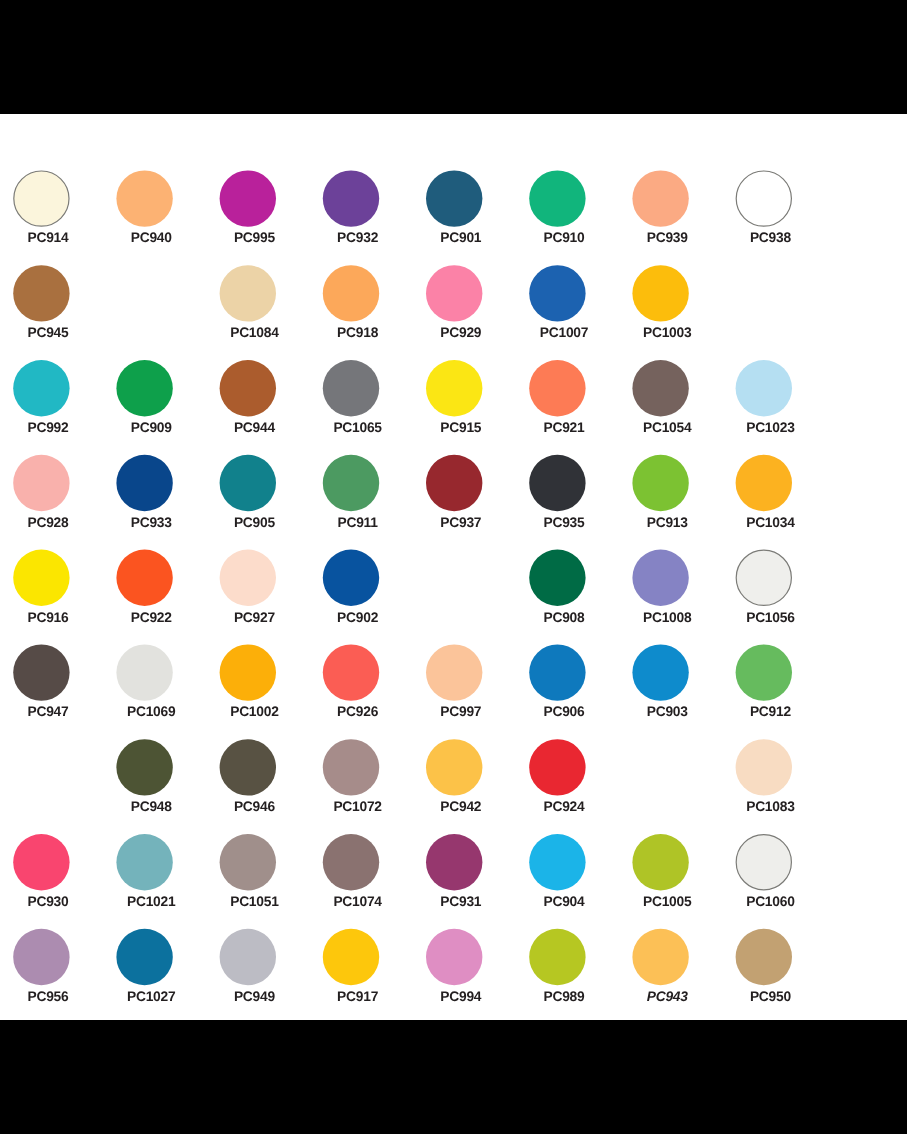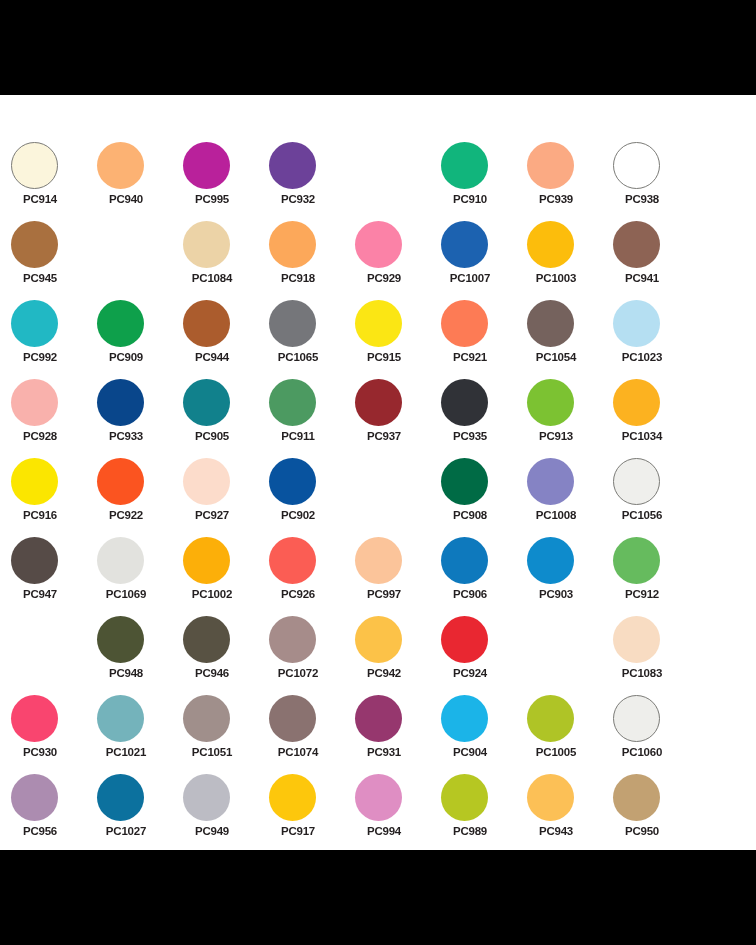--- a/index.html
+++ b/index.html
@@ -225,20 +225,24 @@
           <div class="swatch-label">PC1072</div>
         </div>
         <div class="swatch-cell" style="grid-area: 8 / 4;">
           <div class="swatch-dot" style="background: rgb(138, 114, 112);"></div>
           <div class="swatch-label">PC1074</div>
         </div>
         <div class="swatch-cell" style="grid-area: 9 / 4;">
           <div class="swatch-dot" style="background: rgb(253, 199, 12);"></div>
           <div class="swatch-label">PC917</div>
         </div>
+        <div class="swatch-cell" style="grid-area: 1 / 5;">
+          <div class="swatch-dot" style="background: rgb(31, 92, 124);"></div>
+          <div class="swatch-label">PC901</div>
+        </div>
         <div class="swatch-cell" style="grid-area: 2 / 5;">
           <div class="swatch-dot" style="background: rgb(251, 130, 167);"></div>
           <div class="swatch-label">PC929</div>
         </div>
         <div class="swatch-cell" style="grid-area: 3 / 5;">
           <div class="swatch-dot" style="background: rgb(251, 230, 20);"></div>
           <div class="swatch-label">PC915</div>
         </div>
         <div class="swatch-cell" style="grid-area: 4 / 5;">
           <div class="swatch-dot" style="background: rgb(151, 40, 46);"></div>
@@ -317,32 +321,28 @@
           <div class="swatch-label">PC1008</div>
         </div>
         <div class="swatch-cell" style="grid-area: 6 / 7;">
           <div class="swatch-dot" style="background: rgb(14, 139, 204);"></div>
           <div class="swatch-label">PC903</div>
         </div>
         <div class="swatch-cell" style="grid-area: 8 / 7;">
           <div class="swatch-dot" style="background: rgb(175, 196, 38);"></div>
           <div class="swatch-label">PC1005</div>
         </div>
-        <div class="swatch-cell" style="grid-area: 9 / 7;">
+        <div class="swatch-cell" style="grid-area: 9 / 7; font-style: italic;">
           <div class="swatch-dot" style="background: rgb(252, 192, 86);"></div>
           <div class="swatch-label">PC943</div>
         </div>
         <div class="swatch-cell" style="grid-area: 1 / 8;">
           <div class="swatch-dot outlined" style="background: rgb(255, 255, 255); border-color: rgb(123, 123, 119);"></div>
           <div class="swatch-label">PC938</div>
         </div>
-        <div class="swatch-cell" style="grid-area: 2 / 8;">
-          <div class="swatch-dot" style="background: rgb(141, 99, 84);"></div>
-          <div class="swatch-label">PC941</div>
-        </div>
         <div class="swatch-cell" style="grid-area: 3 / 8;">
           <div class="swatch-dot" style="background: rgb(181, 223, 242);"></div>
           <div class="swatch-label">PC1023</div>
         </div>
         <div class="swatch-cell" style="grid-area: 4 / 8;">
           <div class="swatch-dot" style="background: rgb(252, 178, 32);"></div>
           <div class="swatch-label">PC1034</div>
         </div>
         <div class="swatch-cell" style="grid-area: 5 / 8;">
           <div class="swatch-dot outlined" style="background: rgb(239, 239, 236); border-color: rgb(123, 123, 119);"></div>

